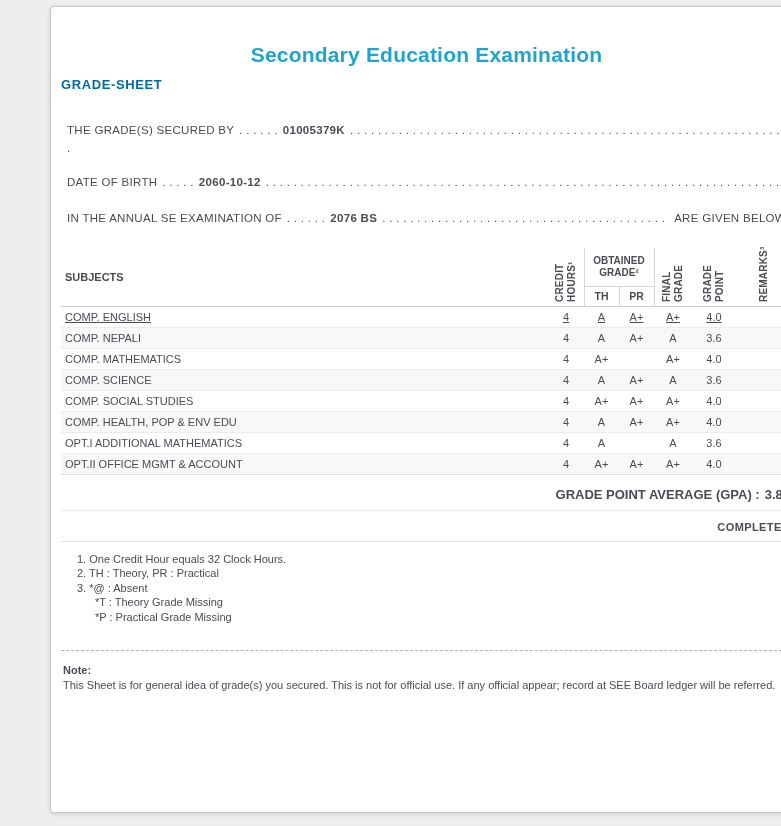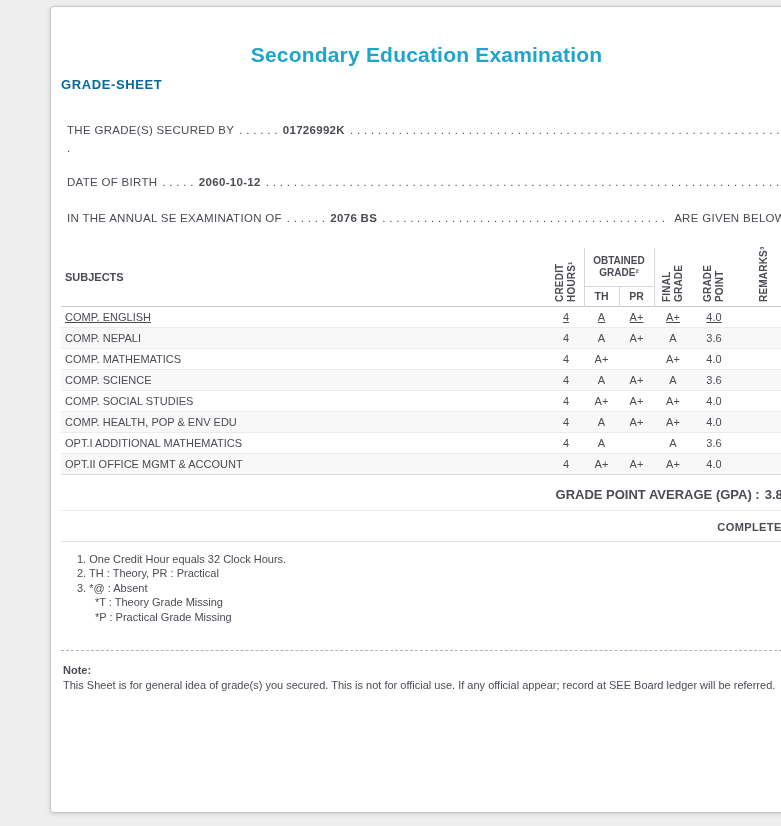--- a/index.html
+++ b/index.html
@@ -81,21 +81,21 @@
 <div class="viewport">
   <div class="card">
 
     <div class="title">Secondary Education Examination</div>
     <div class="subtitle">GRADE-SHEET</div>
 
     <div class="info">
       <div class="info-line">
         <span class="lbl">THE GRADE(S) SECURED BY</span>
         <span class="pre-dots">. . . . . .</span>
-        <span class="val">01726992K</span>
+        <span class="val">01005379K</span>
         <span class="fill-dots">. . . . . . . . . . . . . . . . . . . . . . . . . . . . . . . . . . . . . . . . . . . . . . . . . . . . . . . . . . . . . . . . . . . . . . . . . . . . . . . . . . . . . . . . .</span>
       </div>
       <div class="wrap-dot">.</div>
 
       <div class="info-line line-dob">
         <span class="lbl">DATE OF BIRTH</span>
         <span class="pre-dots">. . . . .</span>
         <span class="val">2060-10-12</span>
         <span class="fill-dots">. . . . . . . . . . . . . . . . . . . . . . . . . . . . . . . . . . . . . . . . . . . . . . . . . . . . . . . . . . . . . . . . . . . . . . . . . . . . . . . . . . . . . . . . .</span>
       </div>

